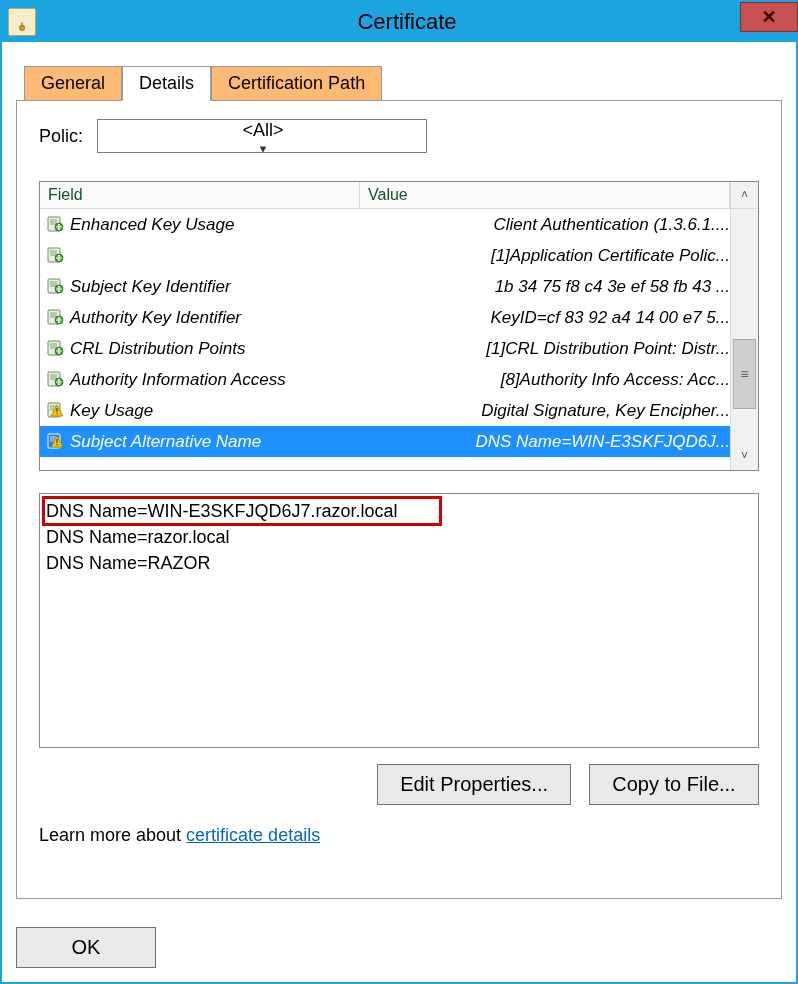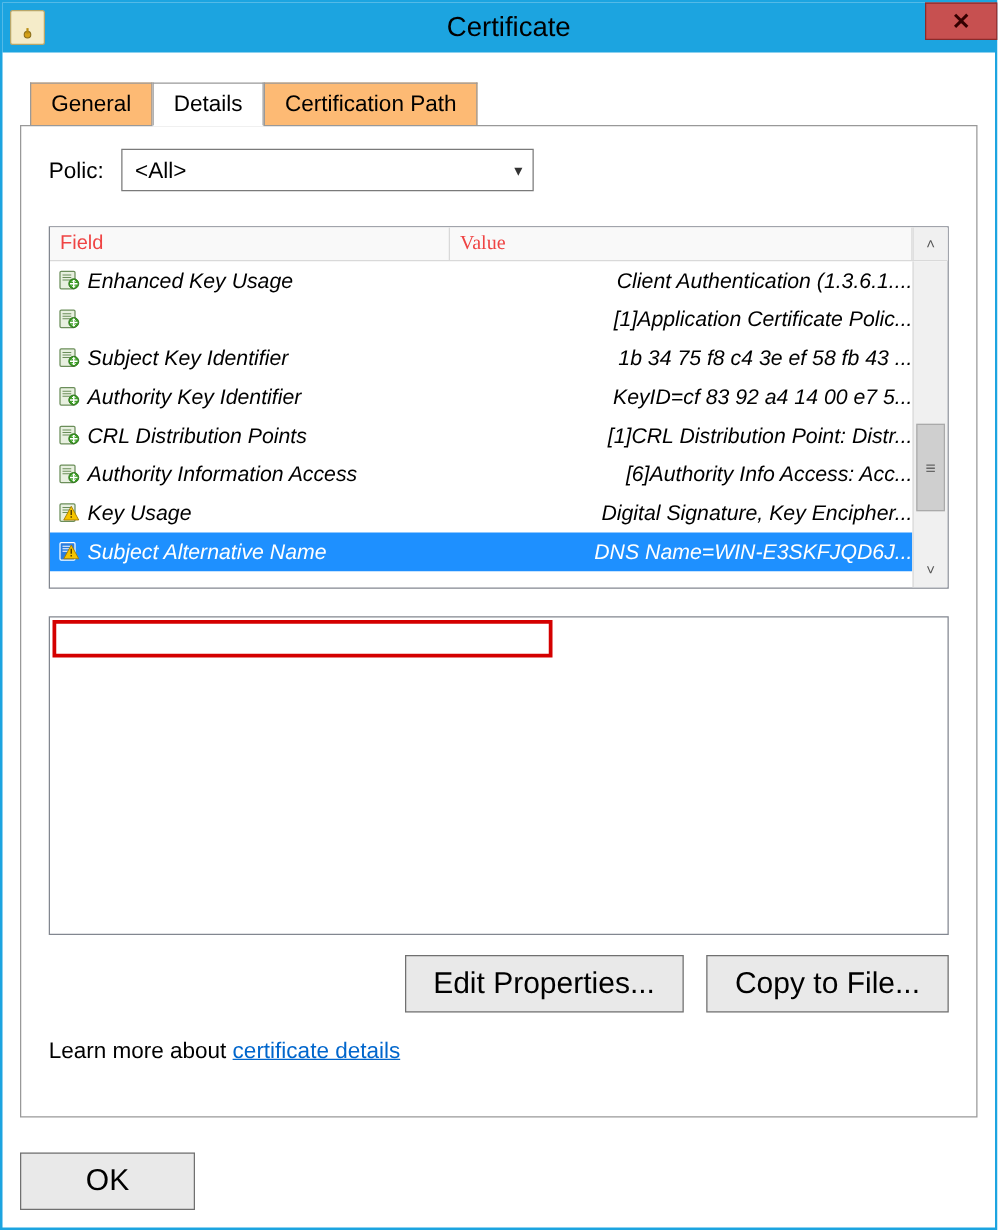--- a/index.html
+++ b/index.html
@@ -115,43 +115,44 @@
     width: 330px;
     height: 34px;
     border: 1px solid #7a7a7a;
     background: #fff;
     display: flex;
     align-items: center;
     justify-content: space-between;
     padding: 0 8px 0 10px;
     font-size: 18px;
     cursor: pointer;
+    flex-direction: column;
   }
   .show-select .chev { font-size: 13px; color:#333; }
   .listbox {
     border: 1px solid #828790;
     height: 290px;
     display: flex;
     flex-direction: column;
     margin-bottom: 22px;
   }
   .listheader {
     display: flex;
     background: #fff;
     border-bottom: 1px solid #d9d9d9;
   }
   .listheader .hcol {
     padding: 4px 8px;
     font-size: 16px;
-    color: #ef4444;
+    color: #14532d;
     border-right: 1px solid #d9d9d9;
     background: #f9f9f9;
   }
   .listheader .hcol:first-child { width: 320px; }
-  .listheader .hcol:nth-child(2) { flex:1;font-family:Liberation Serif, serif; }
+  .listheader .hcol:nth-child(2) { flex:1; }
   .listheader .scrollup {
     width: 28px;
     border-left: 1px solid #d9d9d9;
     display:flex; align-items:center; justify-content:center;
     font-size:12px; color:#555; background:#f0f0f0;
   }
   .listbody {
     flex:1;
     display:flex;
     overflow:hidden;
@@ -222,21 +223,21 @@
   .btnrow {
     display:flex;
     justify-content:flex-end;
     gap: 18px;
     margin-top: 16px;
   }
   .btn {
     border:1px solid #707070;
     background:#e9e9e9;
     padding: 8px 22px;
-    font-size: 24px;
+    font-size: 20px;
     cursor:pointer;
     min-width: 170px;
     text-align:center;
   }
   .learnmore {
     margin-top: 20px;
     font-size: 18px;
   }
   .learnmore a { color:#0066cc; text-decoration: underline; cursor:pointer; }
   .footer {
@@ -370,21 +371,21 @@
                     <rect x="1" y="1" width="12" height="14" rx="1" fill="#e8f0e0" stroke="#6b8e5a"></rect>
                     <line x1="3" y1="4" x2="10" y2="4" stroke="#6b8e5a" stroke-width="0.8"></line>
                     <line x1="3" y1="6" x2="10" y2="6" stroke="#6b8e5a" stroke-width="0.8"></line>
                     <line x1="3" y1="8" x2="10" y2="8" stroke="#6b8e5a" stroke-width="0.8"></line>
                     <circle cx="12" cy="11" r="4" fill="#3a9d23" stroke="#2c6f1a" stroke-width="0.7"></circle>
                     <path d="M12 8 L12 14 M9 11 L15 11" stroke="#fff" stroke-width="1.2" fill="none"></path>
                     <path d="M12 8 L10.5 9.5 M12 8 L13.5 9.5 M12 14 L10.5 12.5 M12 14 L13.5 12.5" stroke="#fff" stroke-width="0.8"></path>
                   </svg>
                 </span>
                 <span class="f">Authority Information Access</span>
-                <span class="v">[6]Authority Info Access: Acc...</span>
+                <span class="v">[8]Authority Info Access: Acc...</span>
               </div>
               <div class="row">
                 <span class="ico">
                   <svg class="cert-icon" viewBox="0 0 18 18">
                     <rect x="1" y="1" width="12" height="14" rx="1" fill="#e8f0e0" stroke="#6b8e5a"></rect>
                     <line x1="3" y1="4" x2="10" y2="4" stroke="#6b8e5a" stroke-width="0.8"></line>
                     <line x1="3" y1="6" x2="10" y2="6" stroke="#6b8e5a" stroke-width="0.8"></line>
                     <line x1="3" y1="8" x2="10" y2="8" stroke="#6b8e5a" stroke-width="0.8"></line>
                     <polygon points="10,3 16,14 4,14" fill="#f5c400" stroke="#a07800" stroke-width="0.7"></polygon>
                     <rect x="9.4" y="6" width="1.2" height="4" fill="#5a4300"></rect>
@@ -414,20 +415,25 @@
             <div class="track">
               <div class="thumb">≡</div>
             </div>
             <div class="down">˅</div>
           </div>
         </div>
       </div>
 
       <div class="detailsbox">
         <div class="highlightbox"></div>
+        <div id="detail-lines">
+            <div>DNS Name=WIN-E3SKFJQD6J7.razor.local</div>
+            <div>DNS Name=razor.local</div>
+            <div>DNS Name=RAZOR</div>
+          </div>
       </div>
 
       <div class="btnrow">
         <div class="btn">Edit Properties...</div>
         <div class="btn">Copy to File...</div>
       </div>
 
       <div class="learnmore">
         <span>Learn more about </span><a>certificate details</a>
       </div>

